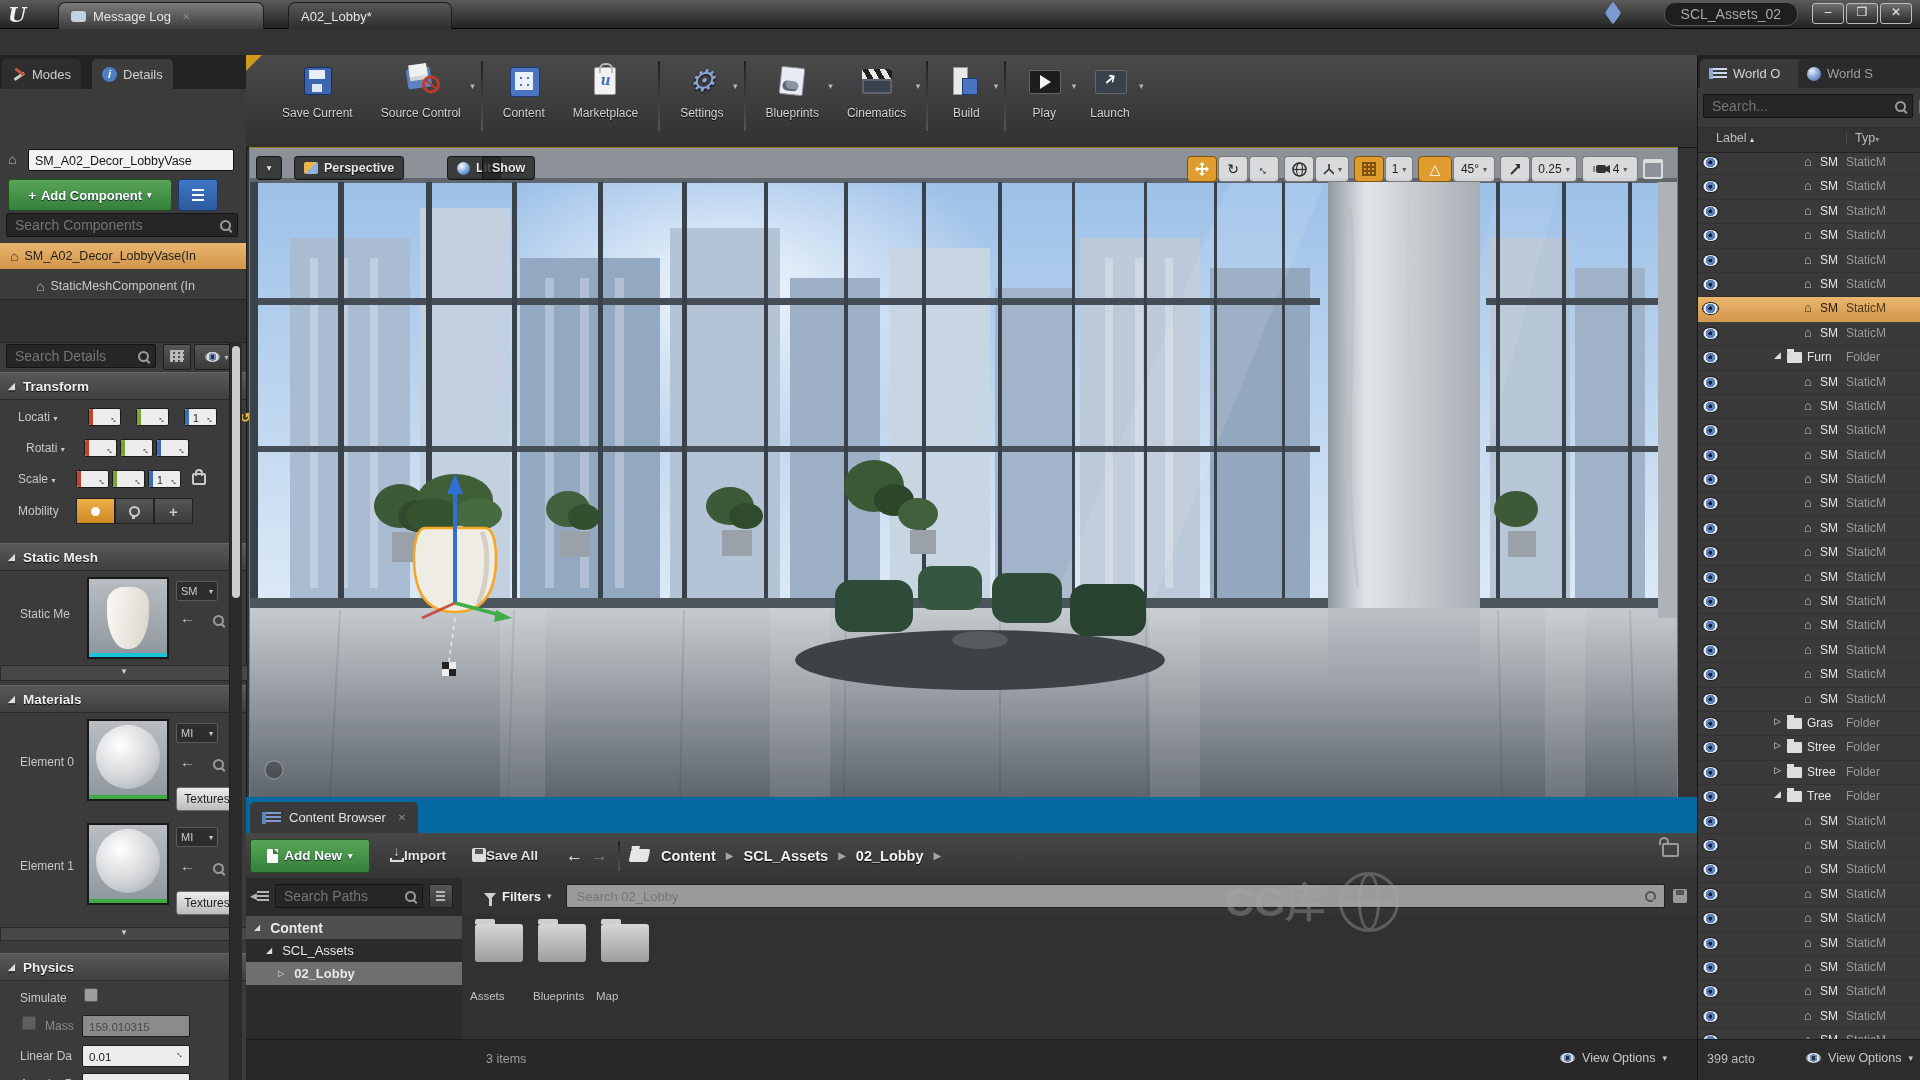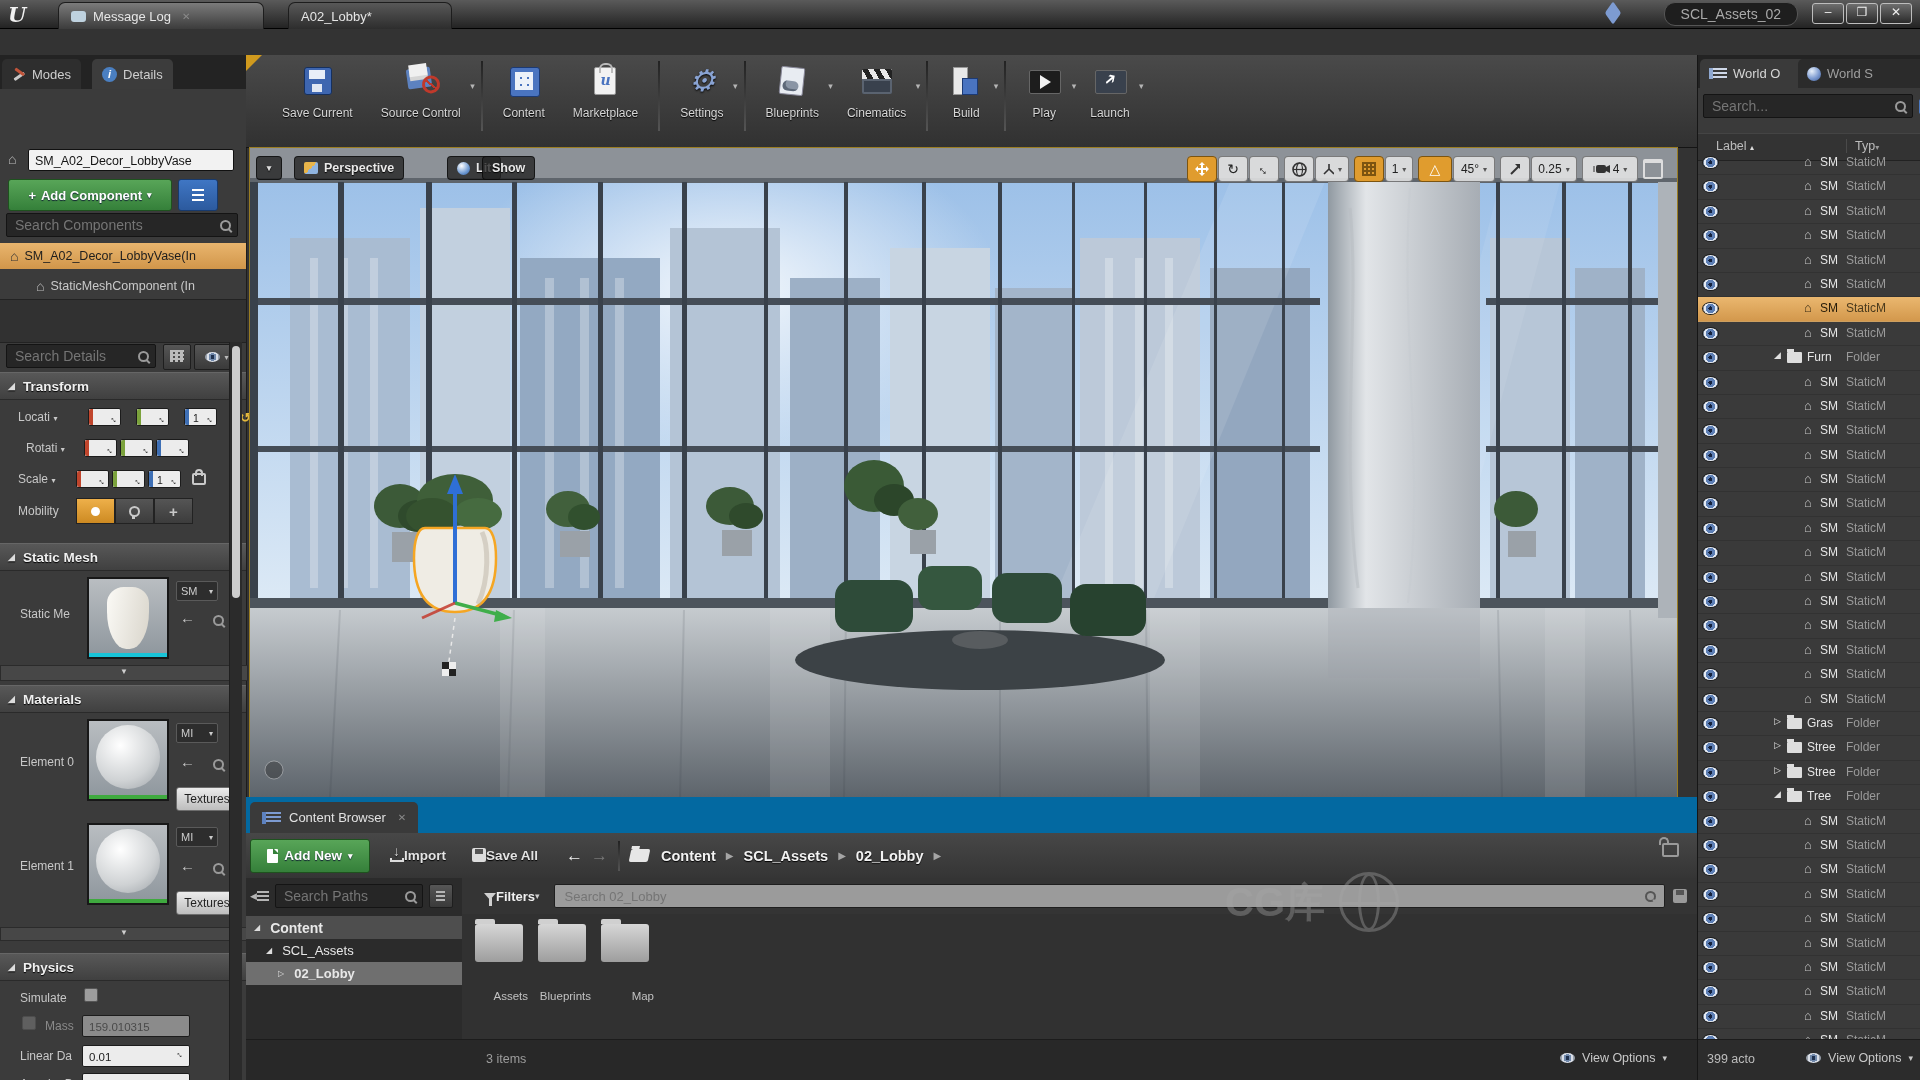--- a/index.html
+++ b/index.html
@@ -194,41 +194,41 @@
   #cblock::before{content:"";position:absolute;left:-5px;top:-8px;width:6px;height:6px;border:2px solid #9a9a9a;border-bottom:none;border-radius:5px 5px 0 0;}
   #cbsources{position:absolute;left:0;top:81px;width:216px;height:162px;background:#2b2b2b;border-right:1px solid #1d1d1d;}
   .srcrow{position:absolute;left:0;width:216px;height:23px;display:flex;align-items:center;gap:5px;color:#e8e8e8;font-size:13px;}
   .srcrow .tri{font-size:8px;color:#ddd;}
   .hlines{display:inline-block;width:12px;height:10px;background:repeating-linear-gradient(#b5b5b5 0 2px,transparent 2px 4px);}
   #cbfilterrow{position:absolute;left:216px;top:81px;right:0;height:36px;background:#343434;border-bottom:1px solid #262626;
     display:flex;align-items:center;}
   .funnel{width:0;height:0;border:6px solid transparent;border-top:7px solid #d0d0d0;position:relative;top:3px;}
   .funnel::after{content:"";position:absolute;left:-1.5px;top:-2px;width:3px;height:8px;background:#d0d0d0;}
   #cbassets{position:absolute;left:216px;top:117px;right:0;bottom:40px;background:#313131;}
-  .ftile{position:absolute;top:10px;width:58px;text-align:right;}
+  .ftile{position:absolute;top:10px;width:58px;text-align:left;}
   .ftile + .ftile{}
   .bigfolder{width:48px;height:38px;margin:0 auto;background:linear-gradient(#d6d6d6,#9d9d9d);border-radius:3px;position:relative;}
   .bigfolder::before{content:"";position:absolute;top:-5px;left:0;width:20px;height:5px;background:#d0d0d0;border-radius:2px 2px 0 0;}
   .ftile .flab{margin-top:28px;color:#c2c2c2;font-size:11.5px;}
   #cbfooter{position:absolute;left:0;bottom:0;width:100%;height:40px;background:#282828;border-top:1px solid #1c1c1c;}
   .viewopts{display:flex;align-items:center;gap:7px;color:#c9c9c9;font-size:12.5px;}
   
   #rightpanel{position:absolute;left:1697px;top:55px;width:223px;height:1025px;background:#3a3a3a;border-left:1px solid #161616;}
   .rtabs{position:absolute;left:0;top:0;width:100%;height:33px;background:#232323;}
   .rtab{position:absolute;top:4px;height:29px;border-radius:5px 5px 0 0;display:flex;align-items:center;gap:6px;
     padding:0 9px;font-size:13px;color:#d6d6d6;white-space:nowrap;overflow:hidden;}
   .rtab.active{background:#3a3a3a;}
   .rtab.inactive{background:#2b2b2b;color:#9f9f9f;}
   .ol-ic{width:14px;height:11px;background:repeating-linear-gradient(#cfd8e8 0 2px,transparent 2px 4px);border-left:4px solid #8fa8d0;}
   .globe-ic{width:14px;height:14px;border-radius:50%;background:radial-gradient(circle at 35% 30%,#e8f0fa,#7d9bd1 55%,#3c5a92);}
   #olsearchrow{position:absolute;left:5px;top:39px;width:213px;height:24px;display:flex;gap:6px;align-items:center;}
   .addfold{width:20px;height:15px;background:#4a78c0;border-radius:2px;position:relative;flex:none;}
   .addfold::before{content:"+";position:absolute;right:-2px;top:-8px;color:#e8eefb;font-weight:bold;font-size:13px;}
   #olheader{position:absolute;left:0;top:70px;width:100%;height:26px;background:#333;border-top:1px solid #444;
-    border-bottom:1px solid #222;color:#bdbdbd;font-size:12.5px;margin-top:8px;}
+    border-bottom:1px solid #222;color:#bdbdbd;font-size:12.5px;}
   #olheader .c1{position:absolute;left:18px;top:5px;}
   #olheader .c2{position:absolute;left:148px;top:5px;border-left:1px solid #4a4a4a;padding-left:8px;}
   #olrows{position:absolute;left:0;top:96px;width:100%;height:889px;overflow:hidden;}
   .ol-row{position:relative;width:100%;height:23.4px;border-bottom:1px solid rgba(0,0,0,.12);font-size:12px;}
   .ol-row .eye-ic{position:absolute;left:5px;top:6px;width:15px;height:11px;border-radius:50%;
     background:radial-gradient(circle at 50% 50%,#16233f 0 2px,#5d7fb5 2px 4.5px,#e4eaf3 4.5px 6.5px,#7e8b9d 6.5px);box-shadow:0 0 0 1px #1d1d1d;}
   .ol-row .tri{position:absolute;left:76px;top:4px;font-size:9px;color:#e0e0e0;display:none;}
   .ol-row .ficon{position:absolute;}
   .ol-row .lbl{position:absolute;color:#e6e6e6;white-space:nowrap;overflow:hidden;top:4px;}
   .ol-row .typ{position:absolute;left:148px;top:4px;color:#9a9a9a;white-space:nowrap;overflow:hidden;width:70px;}
@@ -831,21 +831,21 @@
         <span>SCL_Assets</span>
       </div>
       <div class="srcrow" style="top:84px;background:#6f6f6f;">
         <span class="tri" style="margin-left:32px;">▷</span>
         <span class="folder-ic"></span>
         <span style="font-weight:bold;">02_Lobby</span>
       </div>
     </div>
 
     <div id="cbfilterrow">
-      <div style="display:flex;align-items:center;margin-left:22px;">
+      <div style="display:flex;align-items:center;gap:6px;margin-left:22px;">
         <span class="funnel"></span>
         <span style="color:#f0f0f0;font-weight:bold;font-size:13px;">Filters</span>
         <span class="caret" style="font-size:9px;">▾</span>
       </div>
       <div style="flex:1;height:24px;margin:0 8px 0 14px;background:#9b9b9b;border:1px solid #1f1f1f;border-radius:2px;display:flex;align-items:center;padding:0 8px;box-sizing:border-box;">
         <input style="flex: 1 1 0%; background: transparent; border: none; outline: none; color: rgb(79, 79, 79); font-size: 13px; font-family: &quot;Liberation Sans&quot;, sans-serif;" placeholder="Search 02_Lobby">
         <span class="mag" style="border-color:#555;"></span>
       </div>
       <span class="sav-ic" style="margin-right:10px;flex:none;background:#9a9a9a;"></span>
     </div>

